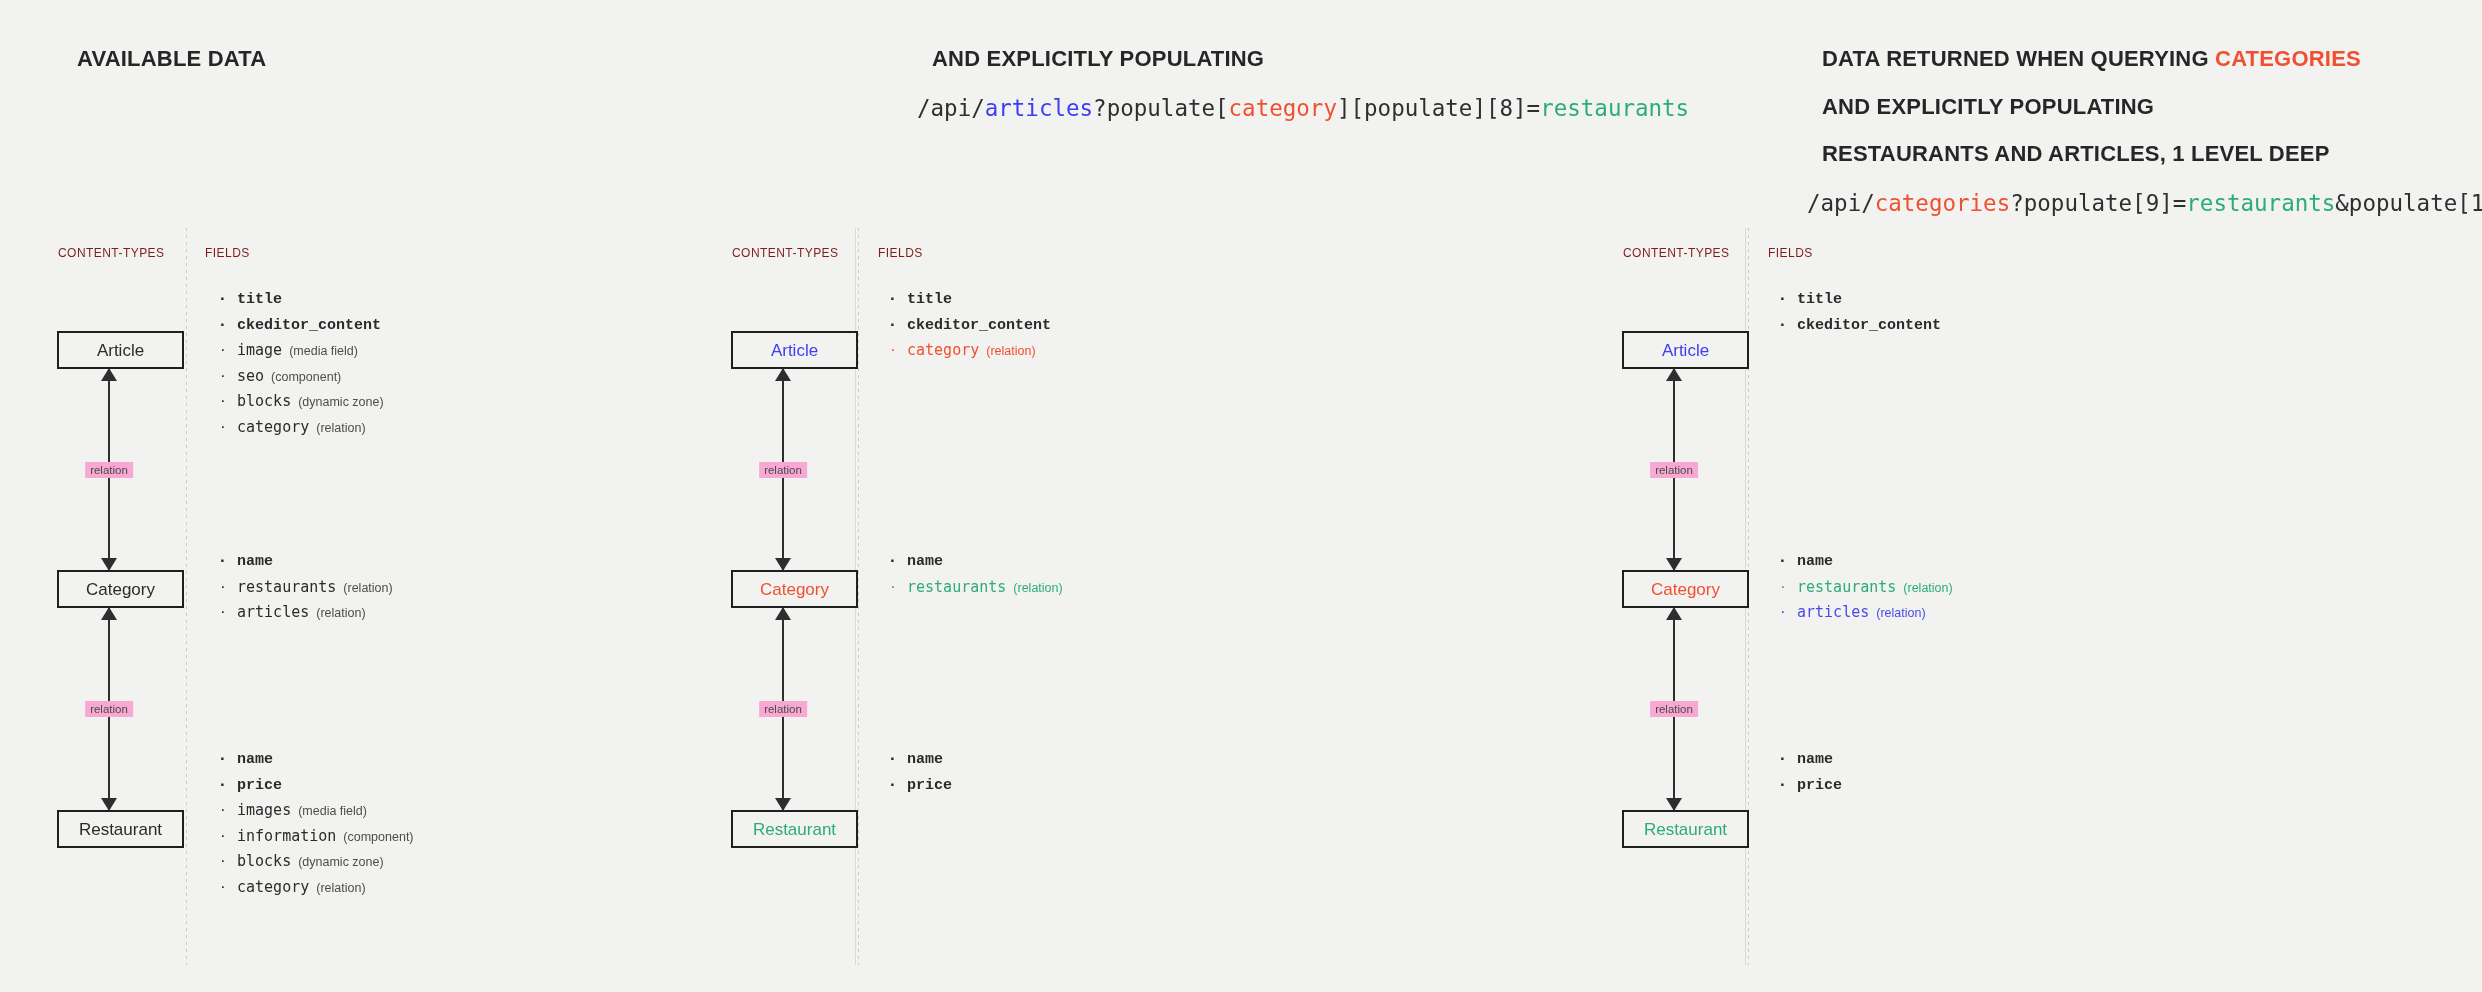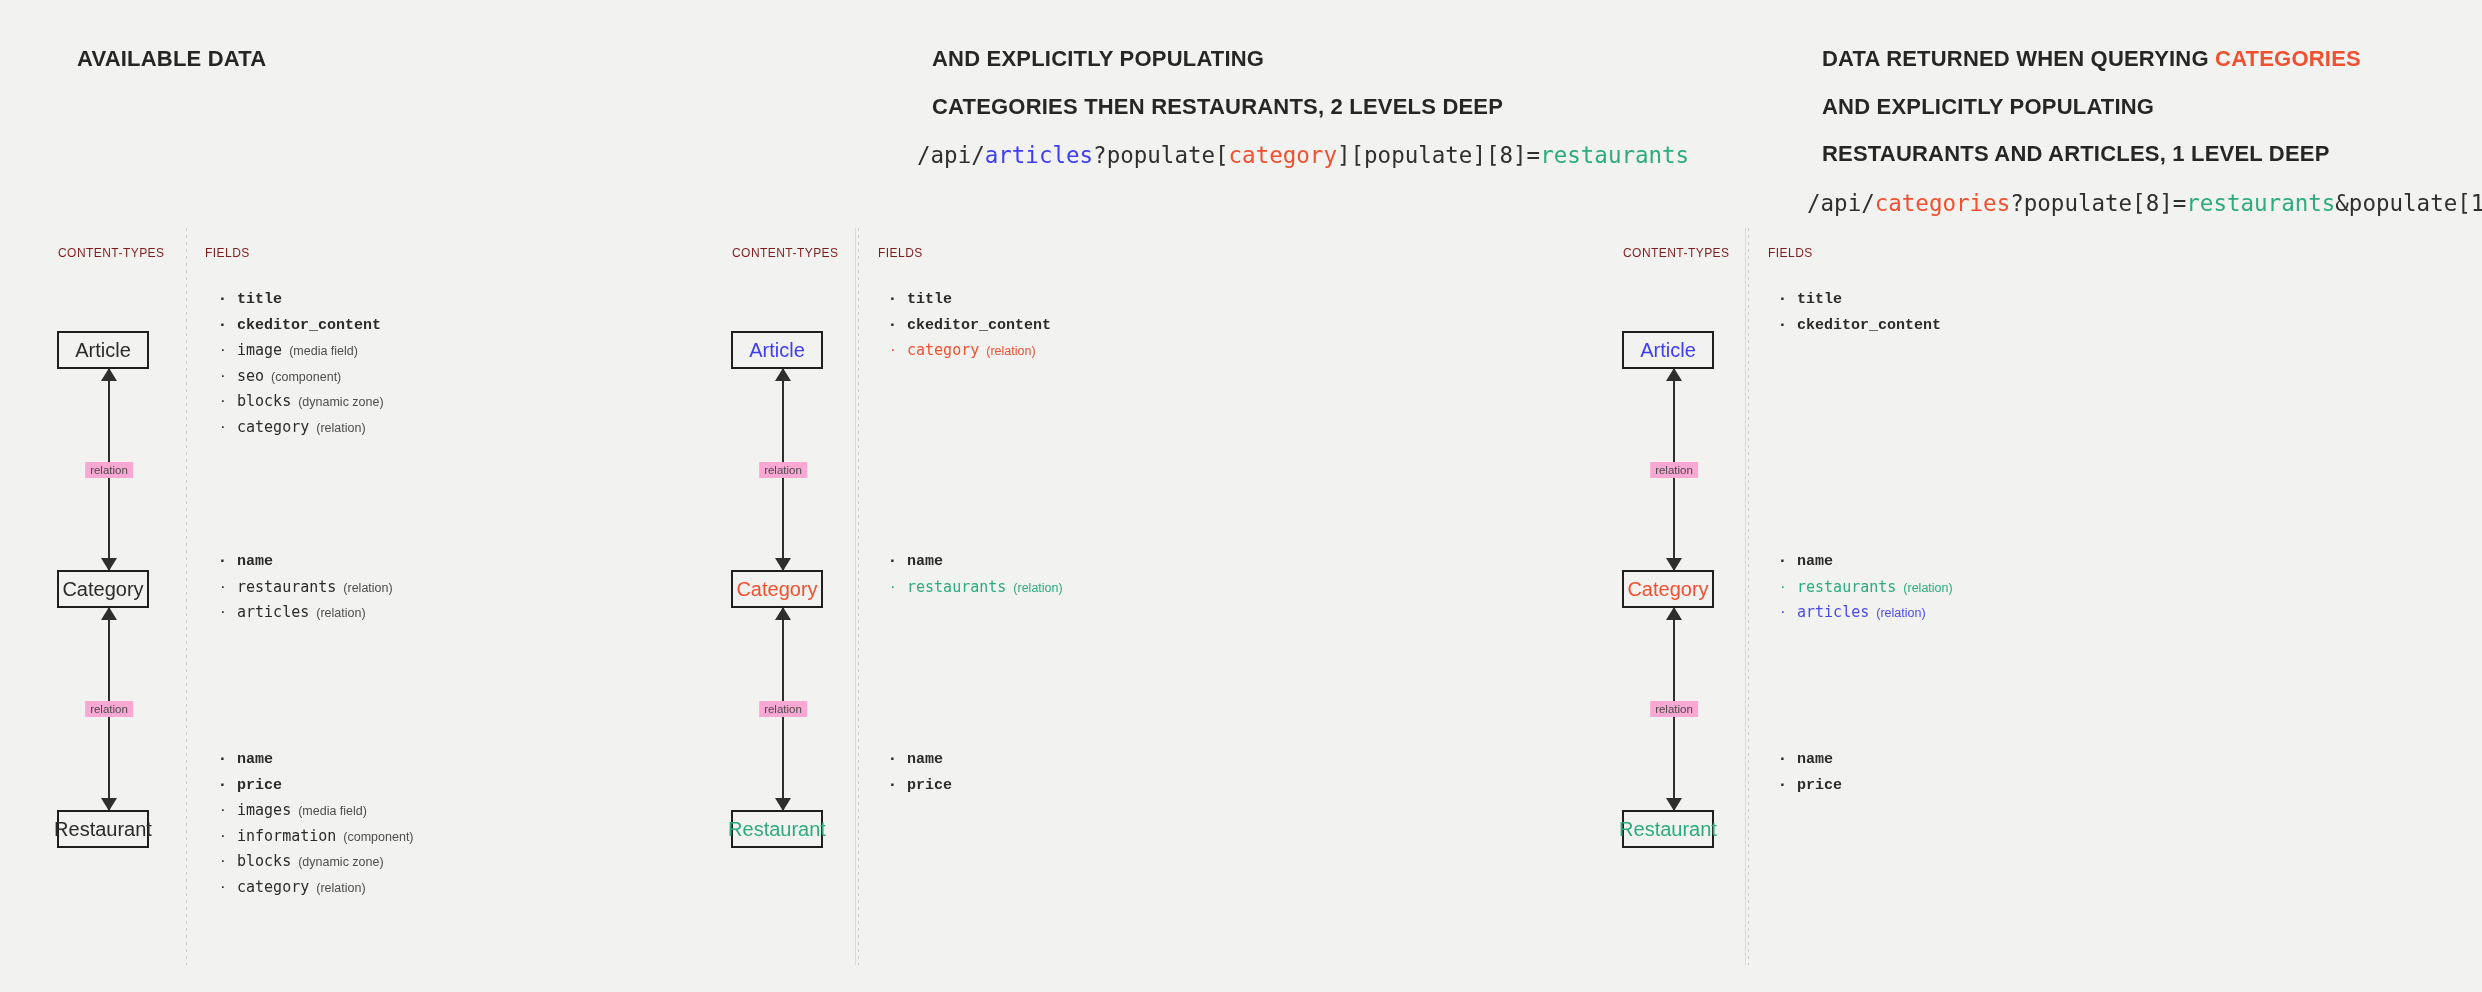--- a/index.html
+++ b/index.html
@@ -106,29 +106,29 @@
     width: 1px;
     height: 737px;
     background-image: linear-gradient(to bottom, #c9c9c6 0 3px, rgba(0,0,0,0) 3px 7px);
     background-size: 1px 7px;
     background-repeat: repeat-y;
   }
 
   
   .node {
     position: absolute;
-    width: 92px;
+    width: 127px;
     height: 38px;
     box-sizing: border-box;
     border: 2.5px solid #1f1f1f;
     background: #f2f2f0;
     display: flex;
     align-items: center;
     justify-content: center;
-    font-size: 20px;
+    font-size: 17px;
     line-height: 1;
     color: #2b2b2b;
   }
   .node.is-blue   { color: #3d3df5; }
   .node.is-orange { color: #f0502f; }
   .node.is-teal   { color: #2cab7f; }
 
   
   .edge {
     position: absolute;
@@ -242,21 +242,20 @@
         <li>images<span class="type">(media field)</span></li>
         <li>information<span class="type">(component)</span></li>
         <li>blocks<span class="type">(dynamic zone)</span></li>
         <li>category<span class="type">(relation)</span></li>
       </ul>
     </div>
     <div class="panel" id="panel-1">
       <div class="panel-rule"></div>
       <div class="panel-head">
         <div class="panel-title"><span>AND EXPLICITLY POPULATING</span></div>
-        <div class="panel-title"><span>CATEGORIES THEN RESTAURANTS, 2 LEVELS DEEP</span></div>
         <div class="endpoint"><span>/api/</span><span class="c-blue">articles</span><span>?populate[</span><span class="c-orange">category</span><span>][populate][8]=</span><span class="c-teal">restaurants</span></div>
       </div>
       <div class="col-label ct" style="left: -123px;">CONTENT-TYPES</div>
       <div class="col-label fl" style="left: 23px;">FIELDS</div>
       <div class="dot-rule" style="left: 3px;"></div>
       <div class="node is-blue" style="left: -124px; top: 331px;">Article</div>
       <div class="node is-orange" style="left: -124px; top: 570px;">Category</div>
       <div class="node is-teal" style="left: -124px; top: 810px;">Restaurant</div>
       <div class="edge" style="left: -73px; top: 369px; height: 201px;">
         <i class="head up"></i>
@@ -281,21 +280,21 @@
         <li class="bold">name</li>
         <li class="bold">price</li>
       </ul>
     </div>
     <div class="panel" id="panel-2">
       <div class="panel-rule"></div>
       <div class="panel-head">
         <div class="panel-title"><span>DATA RETURNED WHEN QUERYING </span><span class="hl-orange">CATEGORIES</span></div>
         <div class="panel-title"><span>AND EXPLICITLY POPULATING</span></div>
         <div class="panel-title"><span>RESTAURANTS AND ARTICLES, 1 LEVEL DEEP</span></div>
-        <div class="endpoint"><span>/api/</span><span class="c-orange">categories</span><span>?populate[8]=</span><span class="c-teal">restaurants</span><span>&amp;populate[1]=</span></div>
+        <div class="endpoint"><span>/api/</span><span class="c-orange">categories</span><span>?populate[9]=</span><span class="c-teal">restaurants</span><span>&amp;populate[1]=</span></div>
       </div>
       <div class="col-label ct" style="left: -122px;">CONTENT-TYPES</div>
       <div class="col-label fl" style="left: 23px;">FIELDS</div>
       <div class="dot-rule" style="left: 3px;"></div>
       <div class="node is-blue" style="left: -123px; top: 331px;">Article</div>
       <div class="node is-orange" style="left: -123px; top: 570px;">Category</div>
       <div class="node is-teal" style="left: -123px; top: 810px;">Restaurant</div>
       <div class="edge" style="left: -72px; top: 369px; height: 201px;">
         <i class="head up"></i>
         <i class="head down"></i>

